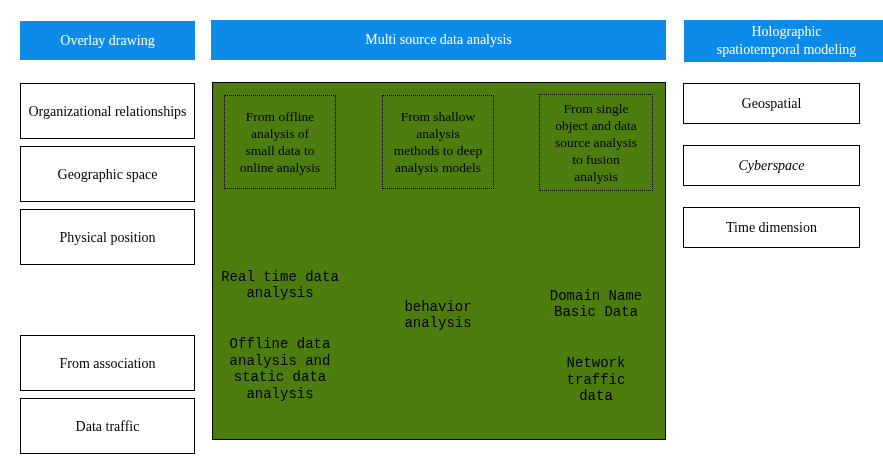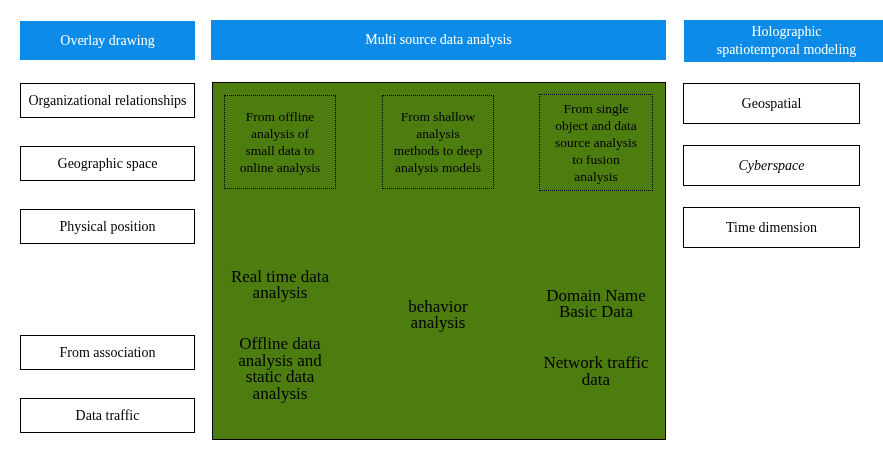--- a/index.html
+++ b/index.html
@@ -35,21 +35,21 @@
     background:#ffffff;
     display:flex;align-items:center;justify-content:center;
     text-align:center;
     font-size:14px;line-height:19px;
     padding:2px 6px;
   }
   .hdr-left{left:20px;top:21px;width:175px;height:39px;}
   .hdr-mid{left:211px;top:20px;width:455px;height:40px;text-align:center;}
   .hdr-right{left:684px;top:20px;width:205px;height:42px;}
 
-  .left-box{left:20px;width:175px;height:35px;}
+  .left-box{left:20px;width:175px;height:56px;}
   .lb0{top:83px;}  .lb1{top:146px;} .lb2{top:209px;}
   .lb3{top:272px;} .lb4{top:335px;} .lb5{top:398px;}
 
   .right-box{left:683px;width:177px;height:41px;}
   .rb0{top:83px;} .rb1{top:145px;font-style:italic;} .rb2{top:207px;}
 
   .mid-container{
     position:absolute;
     left:212px;top:82px;width:454px;height:358px;
     border:1px solid var(--border);
@@ -64,22 +64,23 @@
     white-space:pre-line;
     padding:2px 3px;
   }
   .d0{left:11px;top:12px;width:112px;height:94px;}
   .d1{left:169px;top:12px;width:112px;height:94px;}
   .d2{left:326px;top:11px;width:114px;height:97px;}
 
   .tgroup{
     position:absolute;
     text-align:center;
-    font-size:17px;line-height:16.5px;
+    font-size:14px;line-height:16.5px;
     white-space:pre-line;
+    font-family:Liberation Mono, monospace;
   }
   .tgroup p{margin:0 0 18px 0;white-space:pre-line;}
   .g0{left:8px;top:169px;width:118px;}
   .g1{left:167px;top:199px;width:116px;}
   .g2{left:322px;top:188px;width:122px;}
 </style>
 </head>
 <body>
 
 <div class="canvas">

